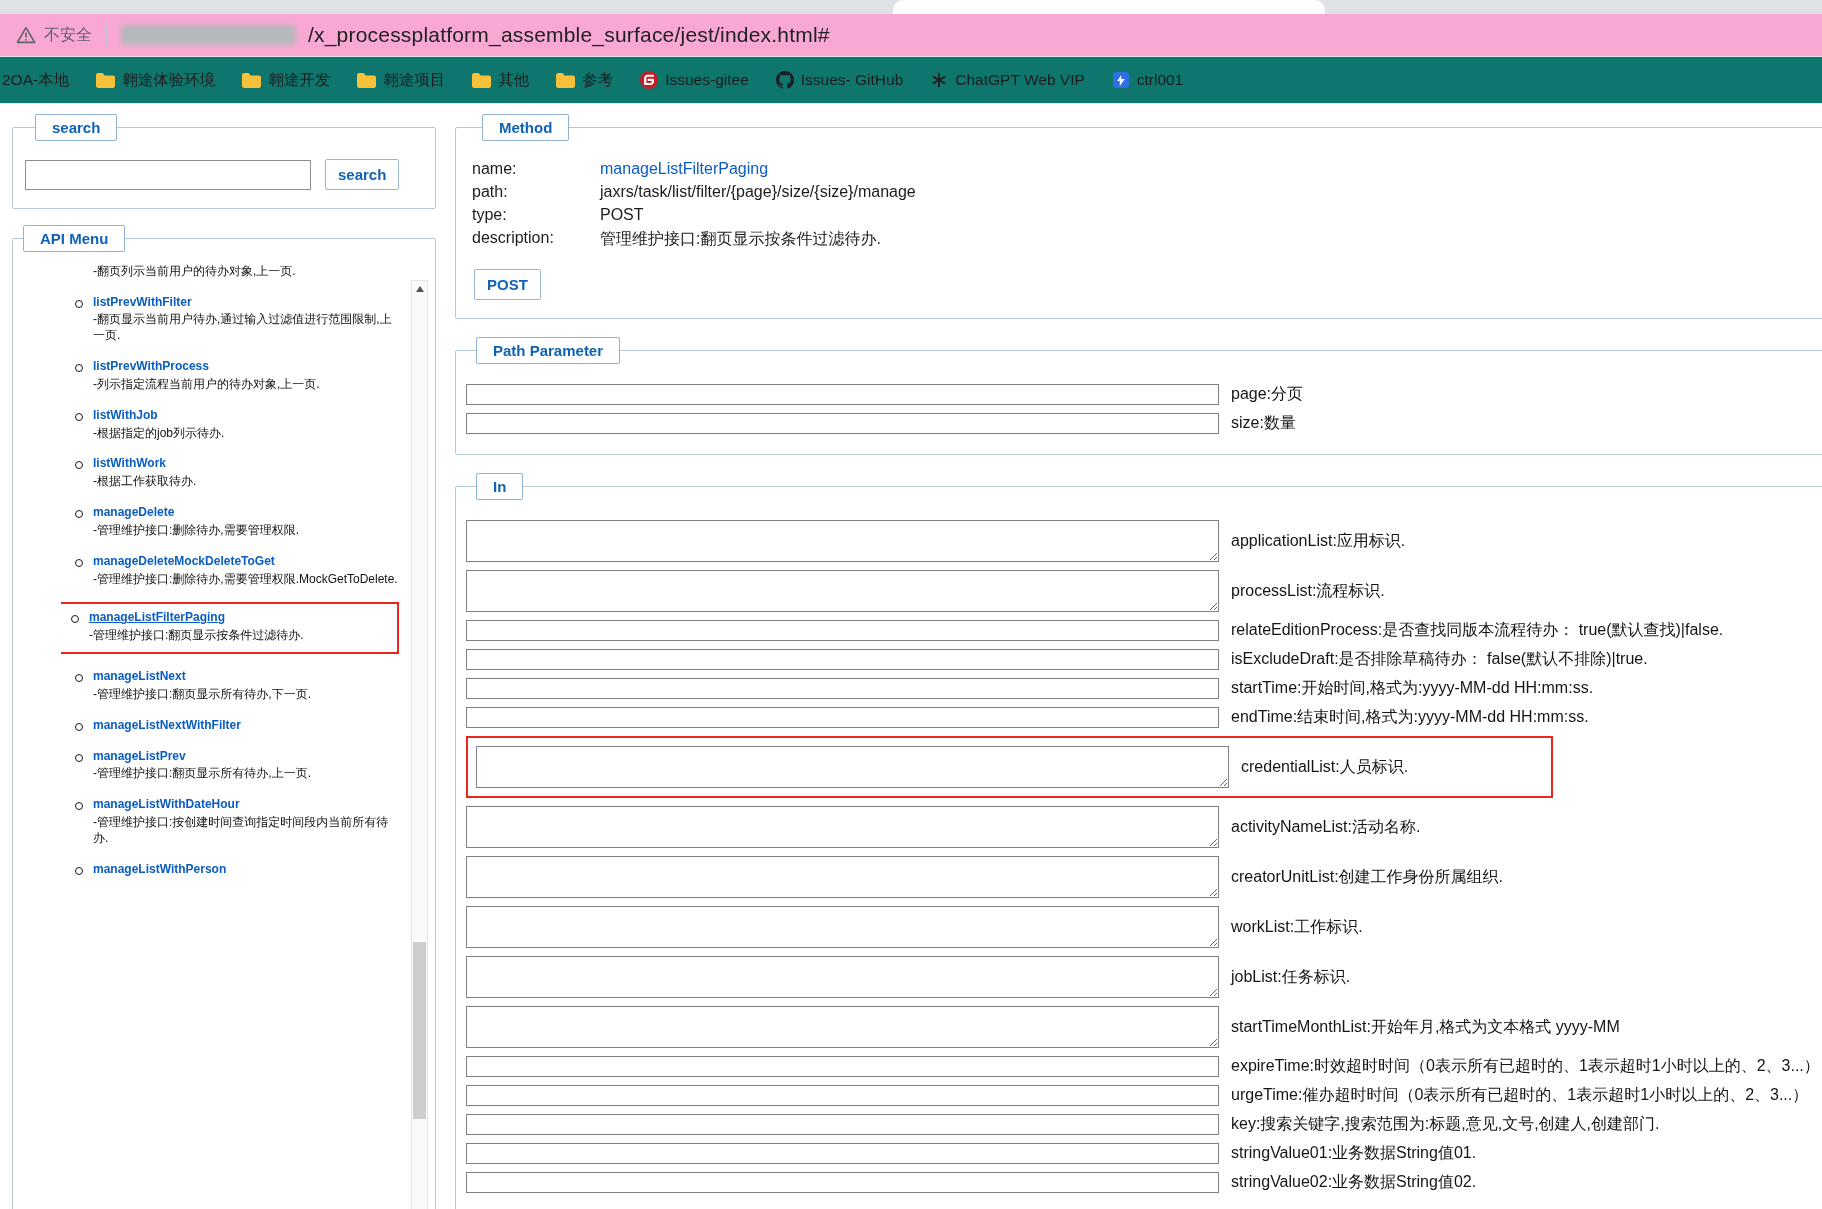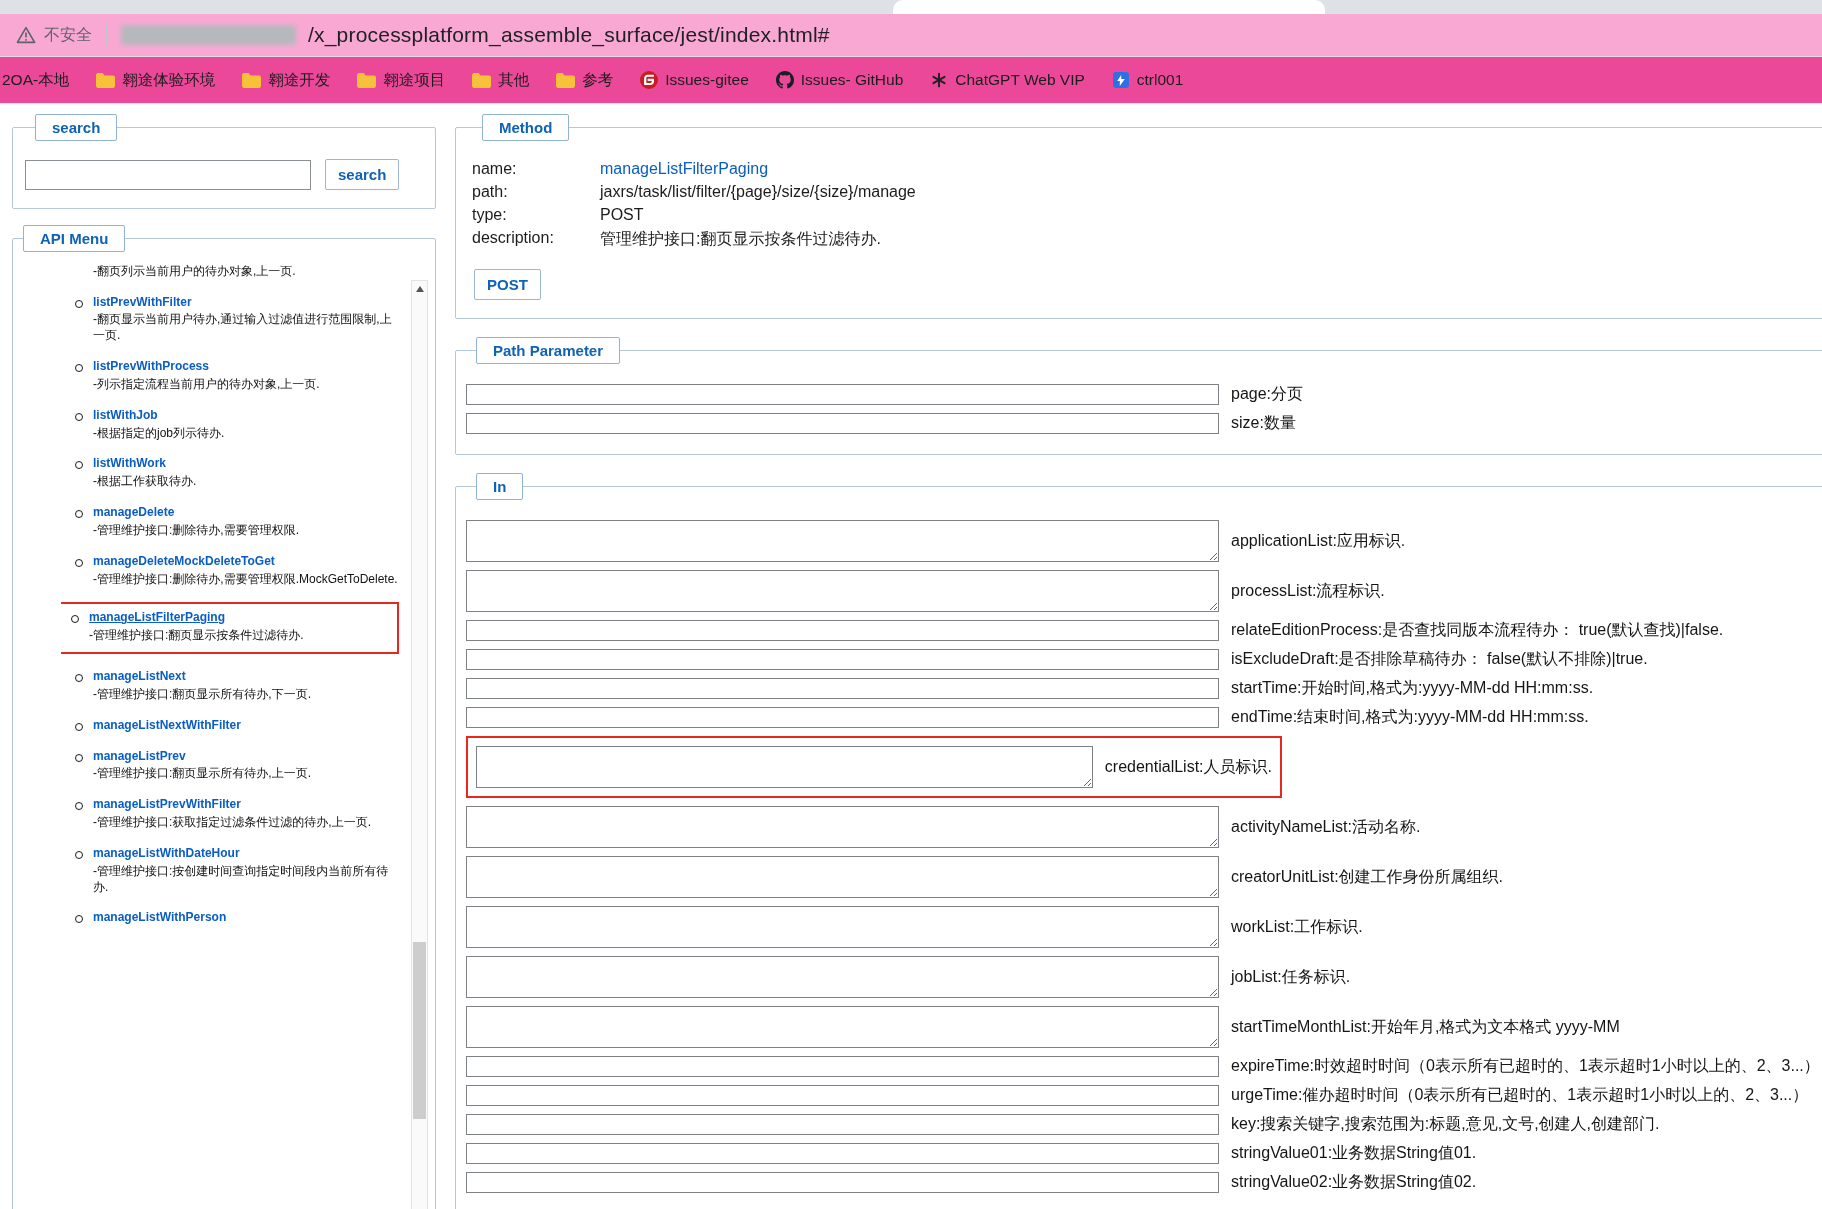--- a/index.html
+++ b/index.html
@@ -12,21 +12,21 @@
                 border-radius:10px 10px 0 0; }
   .address-bar { height:42px; background:#f9a8d4; display:flex; align-items:center;
                  padding:0 16px; border-bottom:1px solid #dcdfe3; }
   .warn-icon { display:flex; margin-right:8px; }
   .warn-text { color:#5f6368; font-size:16px; }
   .addr-sep { width:1px; height:22px; background:#c4c7cb; margin:0 14px; }
   .redacted { width:175px; height:20px; background:#b5b8bc; border-radius:3px;
               filter:blur(2.5px); margin-right:12px; }
   .url-path { color:#202124; font-size:21px; letter-spacing:.2px; }
 
-  .bookmarks-bar { height:46px; background:#ec4899; display:flex; align-items:center;
+  .bookmarks-bar { height:46px; background:#0f766e; display:flex; align-items:center;
                    gap:27px; padding:0 10px 0 2px; border-bottom:1px solid #ededed;
                    font-size:15.5px; color:#1c1c1c; }
   .bookmark { display:flex; align-items:center; gap:7px; white-space:nowrap; cursor:pointer; }
   .bm-icon { display:flex; align-items:center; }
 
   
   .page { position:relative; height:1107px; background:#fff; }
   .fs { border:1px solid #b6c7d6; border-radius:2px; }
   legend { color:#0f62b4; font-weight:bold; font-size:15px; border:1px solid #8fb2d6;
            padding:4px 16px; margin-left:10px; background:#fff; border-radius:2px; }
@@ -70,21 +70,21 @@
 
   .fs-path { padding:12px 0 12px 10px; margin-bottom:18px; }
   .fs-in { padding:12px 0 40px 10px; }
   .frow { display:flex; align-items:center; margin:8px 0; font-size:16px; color:#151515; }
   .fld { box-sizing:border-box; width:753px; border:1px solid #7e8287; background:#fff;
          font-size:14px; padding:2px 5px; font-family:inherit; }
   input.fld { height:21px; }
   .fld-ta { height:42px; resize:both; }
   .flabel { margin-left:12px; white-space:nowrap; }
   .frow.highlighted { border:2px solid #e8281e; padding:8px 8px; margin:2px 0;
-                      width:816px; box-sizing:border-box; }
+                      width:1087px; box-sizing:border-box; }
 </style>
 </head>
 <body>
 
 <div class="browser">
   <div class="tab-strip">
     <div class="tab-active"></div>
   </div>
   <div class="address-bar">
     <span class="warn-icon">
@@ -280,25 +280,20 @@
     <span class="mi-bullet"></span>
     <a class="mi-name">manageListNextWithFilter</a>
   </div>
 
   <div class="mi">
     <span class="mi-bullet"></span>
     <a class="mi-name">manageListPrev</a>
     <div class="mi-desc">-管理维护接口:翻页显示所有待办,上一页.</div>
   </div>
 
-  <div class="mi">
-    <span class="mi-bullet"></span>
-    <a class="mi-name">manageListPrevWithFilter</a>
-    <div class="mi-desc">-管理维护接口:获取指定过滤条件过滤的待办,上一页.</div>
-  </div>
 
   <div class="mi">
     <span class="mi-bullet"></span>
     <a class="mi-name">manageListWithDateHour</a>
     <div class="mi-desc">-管理维护接口:按创建时间查询指定时间段内当前所有待办.</div>
   </div>
 
   <div class="mi">
     <span class="mi-bullet"></span>
     <a class="mi-name">manageListWithPerson</a>

